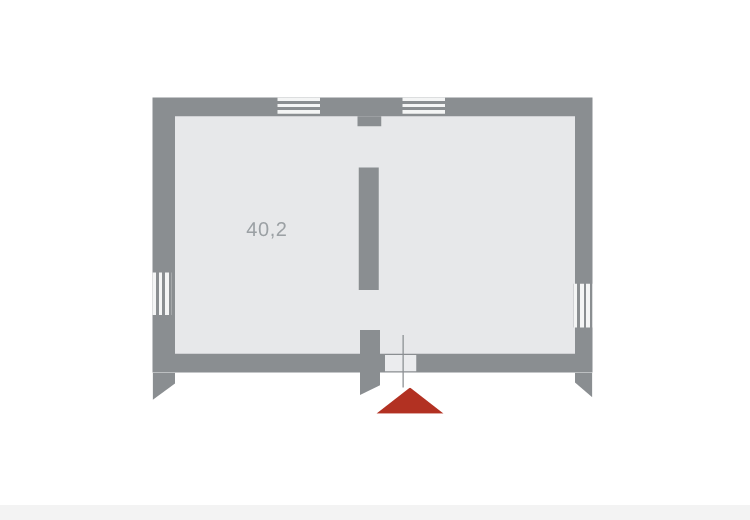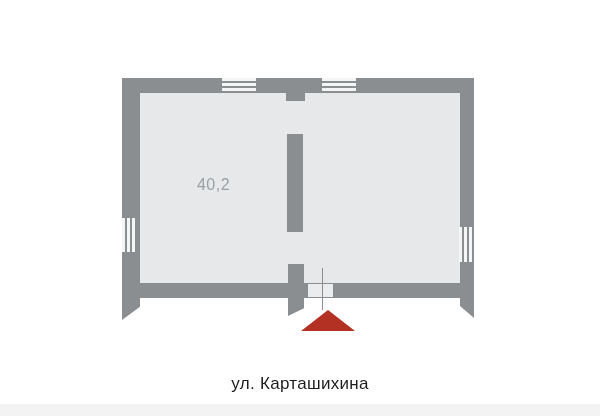--- a/index.html
+++ b/index.html
@@ -139,15 +139,14 @@
 
   <div class="abs ext-left"></div>
   <div class="abs ext-right"></div>
 
   <div class="abs entrance-door"></div>
   <div class="abs entrance-line"></div>
   <div class="abs entrance-marker"></div>
 
   <div class="abs room-area room-area-left">40,2</div>
 
-  <div class="abs street-label">ул. Карташихина</div>
 
 </div>
 
 </body></html>

